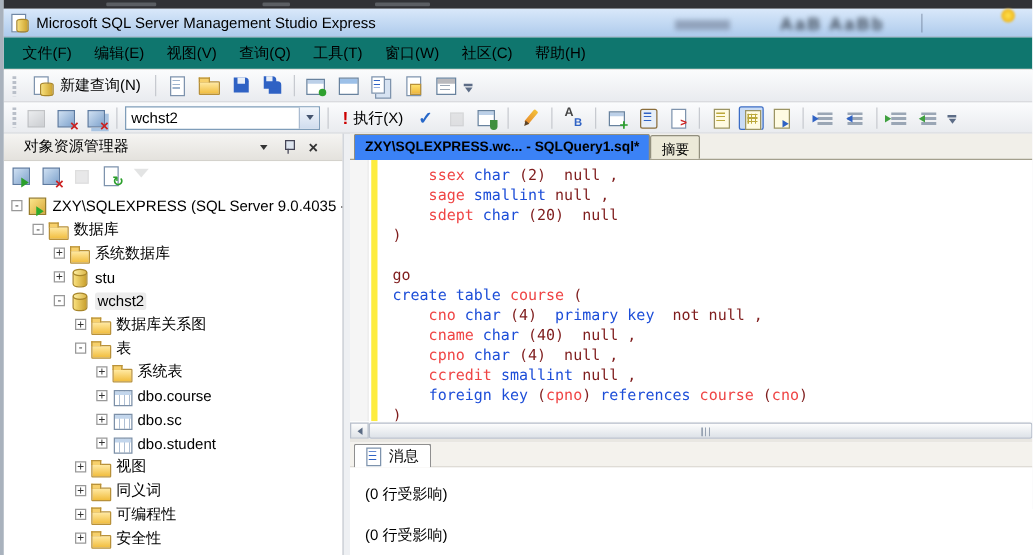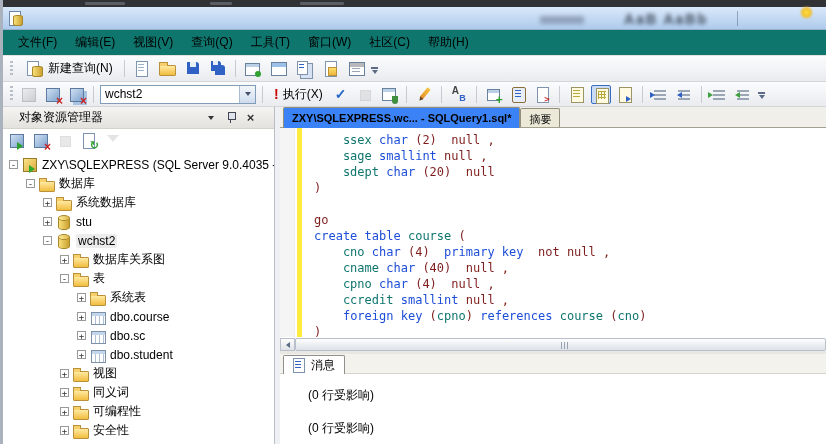--- a/index.html
+++ b/index.html
@@ -122,50 +122,51 @@
 
 
 .editor{flex:1;min-width:0;display:flex;flex-direction:column;background:#fff}
 .tabstrip{height:21px;flex:none;background:#f1efe9;border-bottom:1px solid #a39f8d;display:flex;align-items:flex-end;padding-left:3px}
 .tab{height:19px;padding:3px 8px 0;font-size:11px;background:#ece9d8;border:1px solid #928f7e;border-bottom:none;white-space:nowrap;border-radius:2px 2px 0 0}
 .tab.active{height:21px;background:#3b82f6;font-weight:bold;margin-bottom:-1px;padding-top:4px}
 .codewrap{height:209px;flex:none;position:relative;overflow:hidden;background:#fff}
 .gutter{position:absolute;left:0;top:0;bottom:0;width:15px;background:#f5f5f5;border-right:1px solid #ebebeb}
 .ybar{position:absolute;left:17px;top:0;bottom:0;width:5px;background:#fdec3e}
 .code{position:absolute;left:34px;top:4px;right:0;font:12px/16px "DejaVu Sans Mono",monospace;white-space:pre}
-.t-kw{color:#1d4ed8}.t-id{color:#0f766e}.t-p{color:#7f1d1d}
+.t-kw{color:#1d4ed8}.t-id{color:#ef4444}.t-p{color:#7f1d1d}
 .hscroll{height:14px;flex:none;display:flex;background:#eef0f3;border-top:1px solid #fff}
 .harrow{width:15px;height:13px;flex:none;background:linear-gradient(#fdfdfd,#dfe3e8);border:1px solid #b9c0cc;display:flex;align-items:center;justify-content:center}
 .harrow::after{content:"";border:3px solid transparent;border-right:4px solid #5b6b84;margin-right:3px}
 .hthumb{flex:1;background:linear-gradient(#fdfdfd,#dde2e8);border:1px solid #b9c0cc;border-radius:2px;position:relative}
 .hthumb::after{content:"";position:absolute;left:50%;top:3px;width:9px;height:7px;background:repeating-linear-gradient(90deg,#97a2b2 0 1px,transparent 1px 3px)}
 
 
 .msgpanel{flex:1;display:flex;flex-direction:column;border-top:3px solid #e9e7e2;min-height:0}
 .msgtabs{height:20px;flex:none;background:#f4f2ed;border-bottom:1px solid #d8d5ce;display:flex;align-items:flex-end;padding-left:3px}
 .msgtab{height:19px;background:#fff;border:1px solid #8f8f8f;border-bottom:none;display:flex;align-items:center;gap:5px;padding:0 9px;margin-bottom:-1px;border-radius:2px 2px 0 0}
 .msgico{width:13px;height:14px;position:relative;flex:none}
 .msgico::before{content:"";position:absolute;left:0;top:0;width:10px;height:13px;background:#fff;border:1px solid #7e93ad}
 .msgico::after{content:"";position:absolute;left:2px;top:3px;width:6px;height:7px;background:repeating-linear-gradient(#2f62c4 0 1px,transparent 1px 3px)}
-.msgbody{flex:1;background:#fff;padding:13px 28px;display:flex;flex-direction:column;gap:16px;overflow:hidden}
+.msgbody{flex:1;background:#fff;padding:13px 12px;display:flex;flex-direction:column;gap:16px;overflow:hidden}
 .mline{white-space:pre}
 </style>
 </head>
 <body>
 
 <div class="win">
 
   <div class="topstrip">
     <span class="mark" style="left:85px;width:40px"></span>
     <span class="mark" style="left:210px;width:22px"></span>
     <span class="mark" style="left:300px;width:44px"></span>
   </div>
 
   <div class="titlebar">
     <span class="apico"></span>
+    <span class="wtitle">Microsoft SQL Server Management Studio Express</span>
     <span class="blur-a"></span>
     <span class="blur-b">AaB AaBb</span>
     <span class="vline"></span>
     <span class="ydot"></span>
   </div>
 
   <div class="menubar" id="menubar">
       <span class="mitem">文件(F)</span>
       <span class="mitem">编辑(E)</span>
       <span class="mitem">视图(V)</span>

